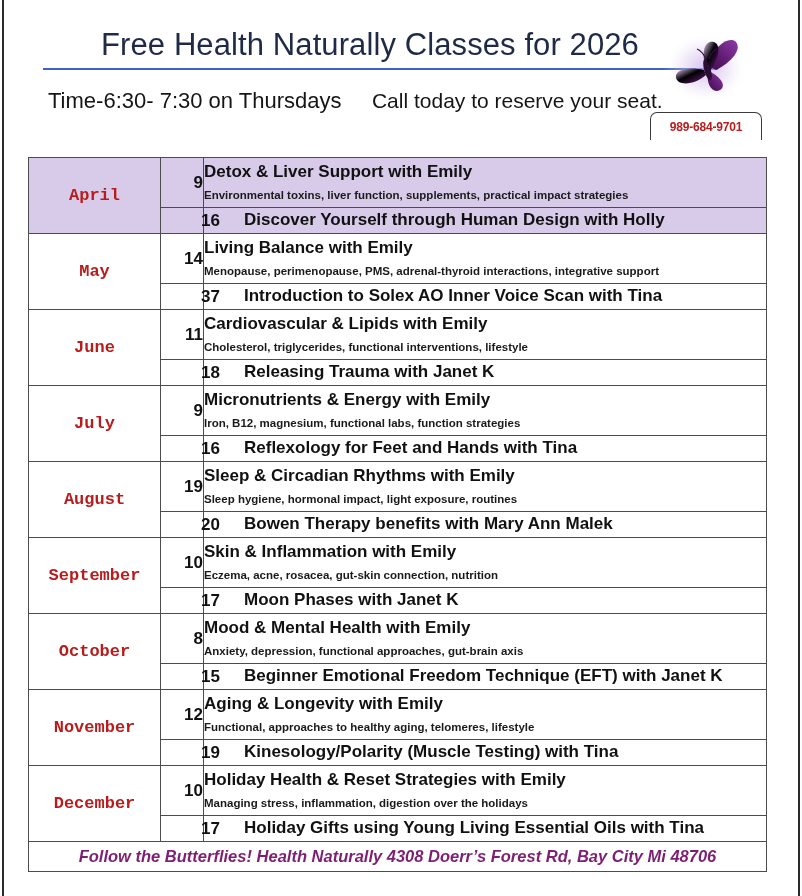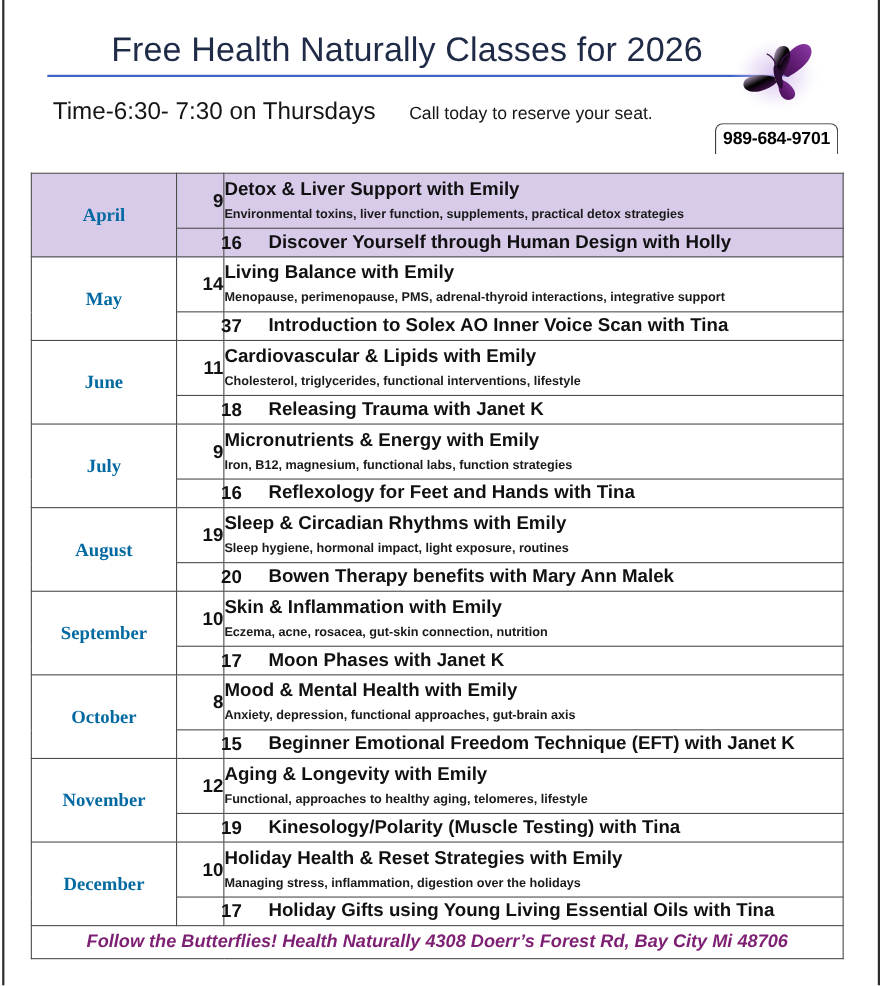--- a/index.html
+++ b/index.html
@@ -73,21 +73,21 @@
   .time-text {
     font-size: 22px;
     font-weight: 400;
     color: #151515;
     text-underline-offset: 3px;
     text-decoration-thickness: 2px;
     font-family: "Liberation Sans", sans-serif;
   }
 
   .call-text {
-    font-size: 16px;
+    font-size: 21px;
     font-weight: 400;
     color: #151515;
     margin-left: 26px;
     font-family: "Liberation Sans", sans-serif;
   }
 
   
   .butterfly {
     position: absolute;
     left: 662px; top: 28px;
@@ -102,23 +102,23 @@
     width: 112px; height: 28px;
     border: 1.5px solid #3a3a3a;
     border-radius: 7px 7px 0 0;
     border-bottom: none;
     background: #ffffff;
     display: flex;
     align-items: center;
     justify-content: center;
   }
   .phone-number {
-    font-size: 16px;
-    font-weight: bold;
-    color: #000000;
+    font-size: 12px;
+    font-weight: bold;
+    color: #b91c1c;
     font-family: "Liberation Sans", sans-serif;
     letter-spacing: -0.2px;
   }
 
   
   .schedule {
     position: absolute;
     left: 28px; top: 157px;
     width: 738px;
     border-collapse: collapse;
@@ -133,23 +133,23 @@
 
   .col-month { width: 132px; }
   .col-day   { width: 43px; }
   .col-topic { width: 563px; }
 
   .month-cell {
     text-align: center;
     vertical-align: top;
     font-size: 17px;
     font-weight: bold;
-    color: #0369a1;
+    color: #b91c1c;
     padding-top: 9px;
-    font-family: Liberation Serif, serif;
+    font-family: Liberation Mono, monospace;
   }
 
   .day-cell {
     text-align: right;
     font-size: 17px;
     font-weight: bold;
     color: #111111;
     padding-right: 8px;
     font-family: "Liberation Sans", sans-serif;
   }
@@ -259,21 +259,21 @@
       <col class="col-month">
       <col class="col-day">
       <col class="col-topic">
     </colgroup>
     <tbody>
         <tr class="row-main hl">
           <td class="month-cell" rowspan="2">April</td>
           <td class="day-cell">9</td>
           <td class="topic-cell">
             <div class="topic-title">Detox &amp; Liver Support with Emily</div>
-            <div class="topic-sub">Environmental toxins, liver function, supplements, practical detox strategies</div>
+            <div class="topic-sub">Environmental toxins, liver function, supplements, practical impact strategies</div>
           </td>
         </tr>
         <tr class="row-second hl">
           <td class="day-cell">16</td>
           <td class="topic-cell">
             <div class="topic-title">Discover Yourself through Human Design with Holly</div>
           </td>
         </tr>
         <tr class="row-main">
           <td class="month-cell" rowspan="2">May</td>

